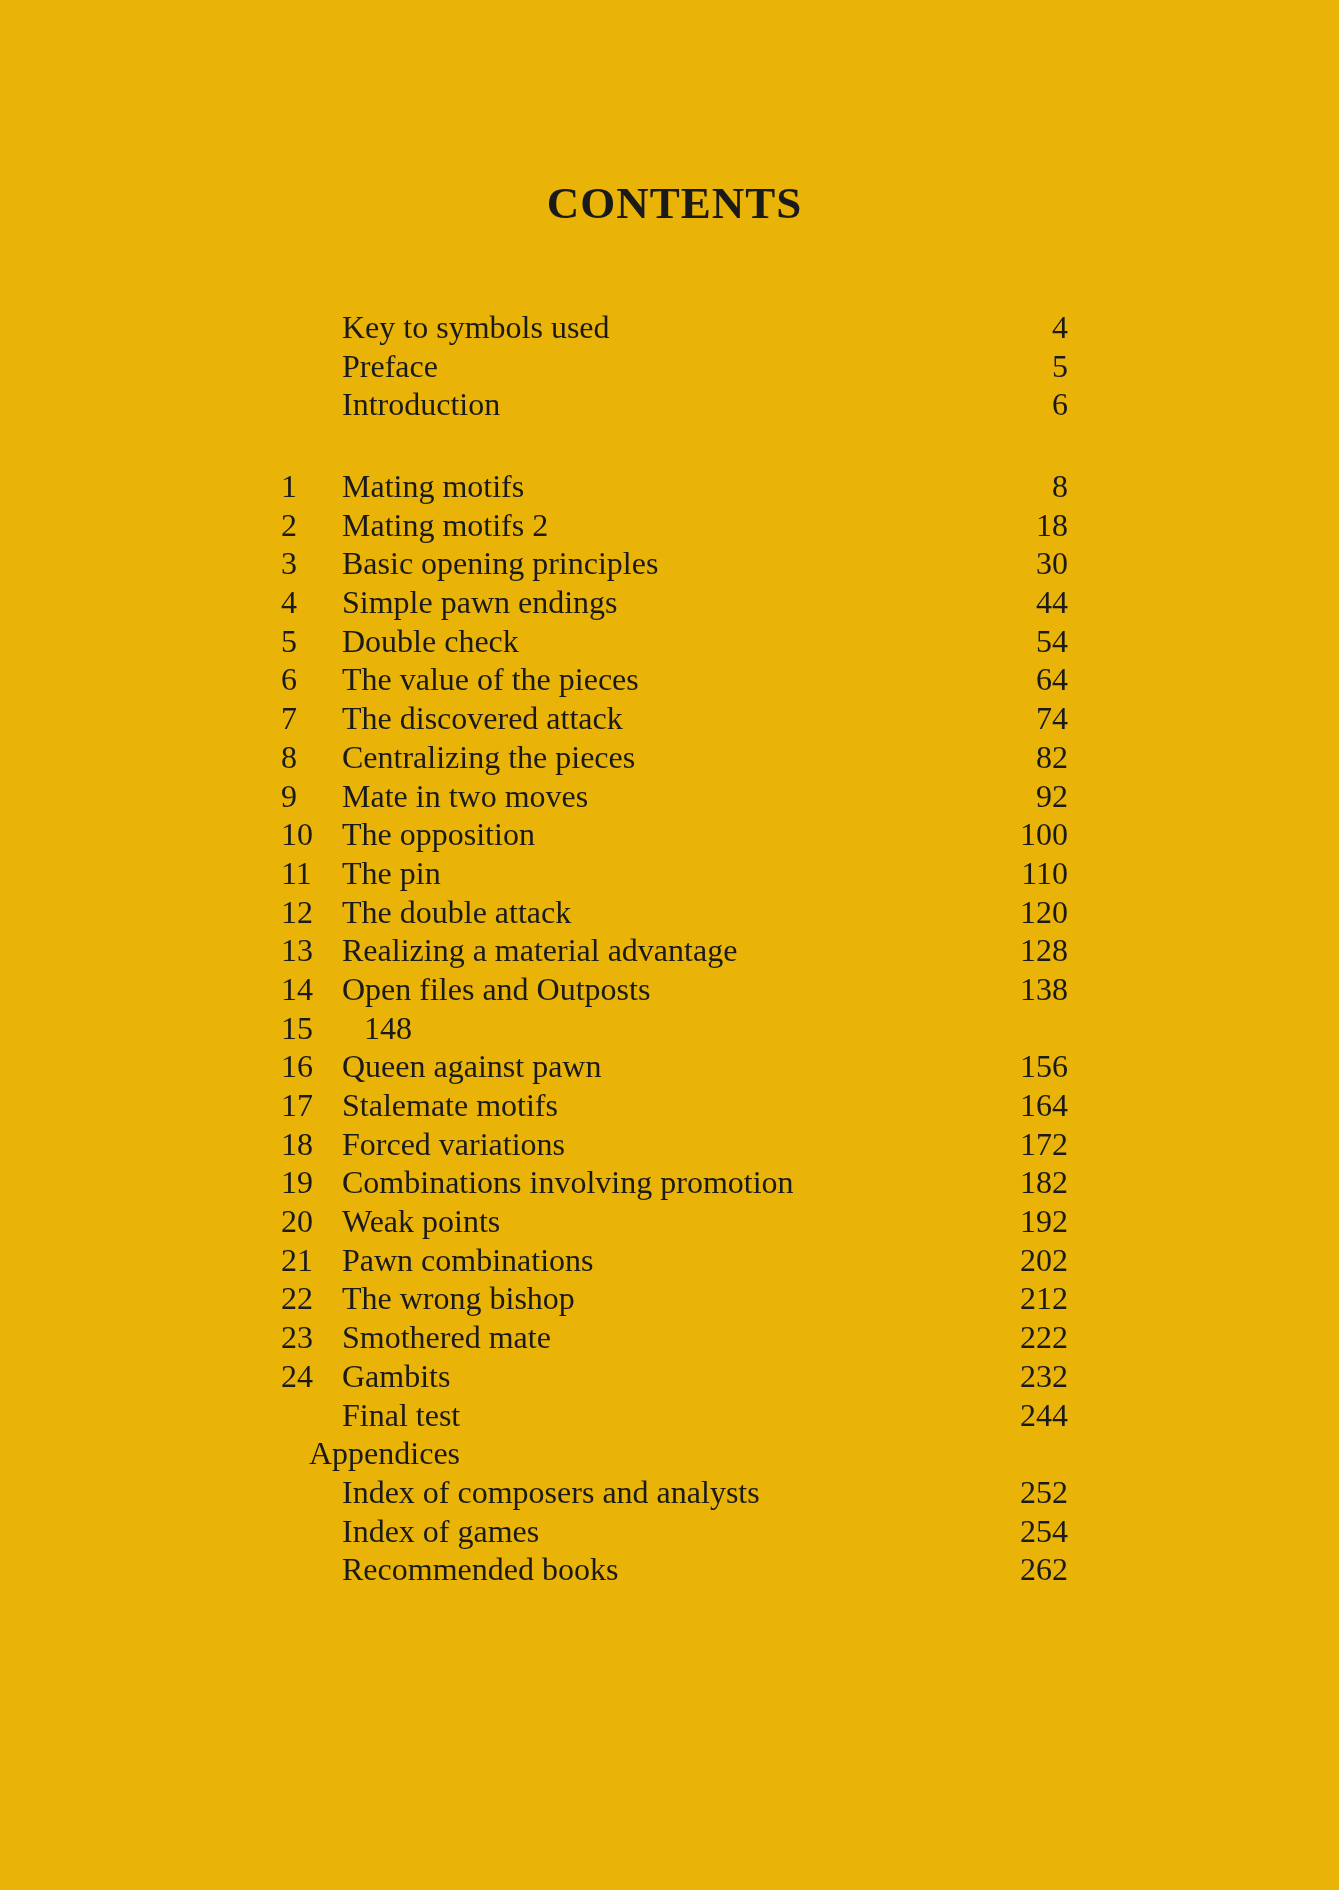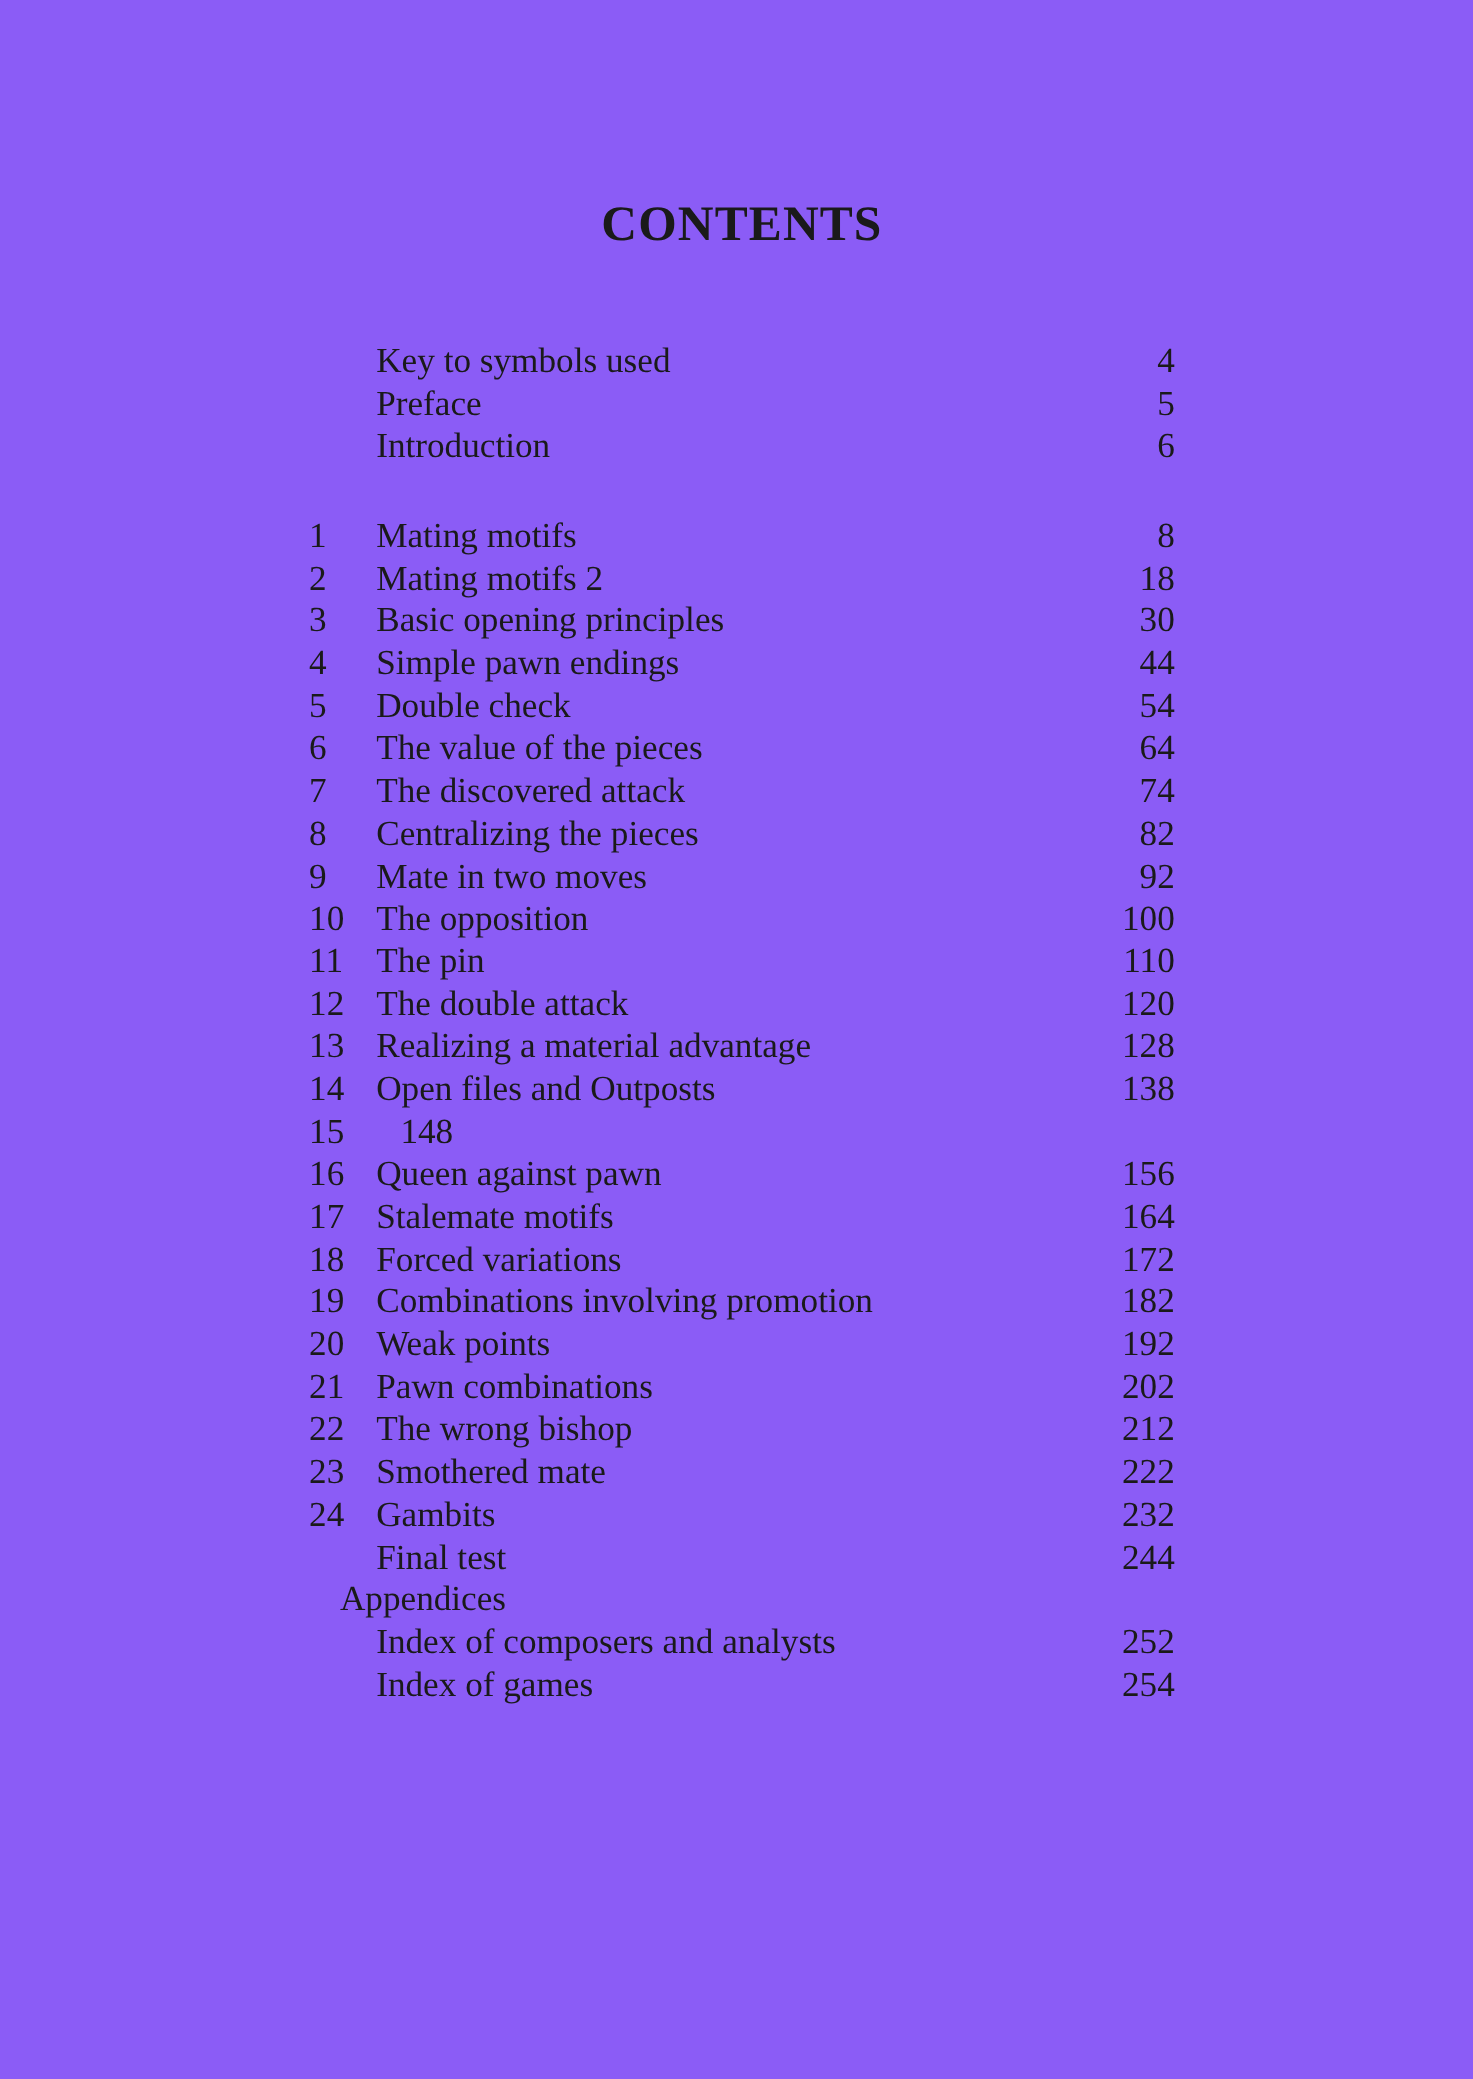--- a/index.html
+++ b/index.html
@@ -4,21 +4,21 @@
 <style>
   html, body {
     margin: 0;
     padding: 0;
     background: #ffffff;
   }
   .page {
     position: relative;
     width: 1339px;
     height: 1890px;
-    background: #8b5cf6;
+    background: #eab308;
     overflow: hidden;
     font-family: "Liberation Serif", "DejaVu Serif", serif;
     color: #1a1a1a;
   }
   .toc {
     position: absolute;
     left: 281px;
     top: 0;
     width: 787px;
     height: 1890px;
@@ -274,17 +274,22 @@
             <span class="label">Index of composers and analysts</span>
             <span class="pg">252</span>
           </div>
 
           <div class="row">
             <span class="num"></span>
             <span class="label">Index of games</span>
             <span class="pg">254</span>
           </div>
 
+          <div class="row">
+            <span class="num"></span>
+            <span class="label">Recommended books</span>
+            <span class="pg">262</span>
+          </div>
         </div>
     </div>
 
   </div>
 </div>
 
 </body></html>

